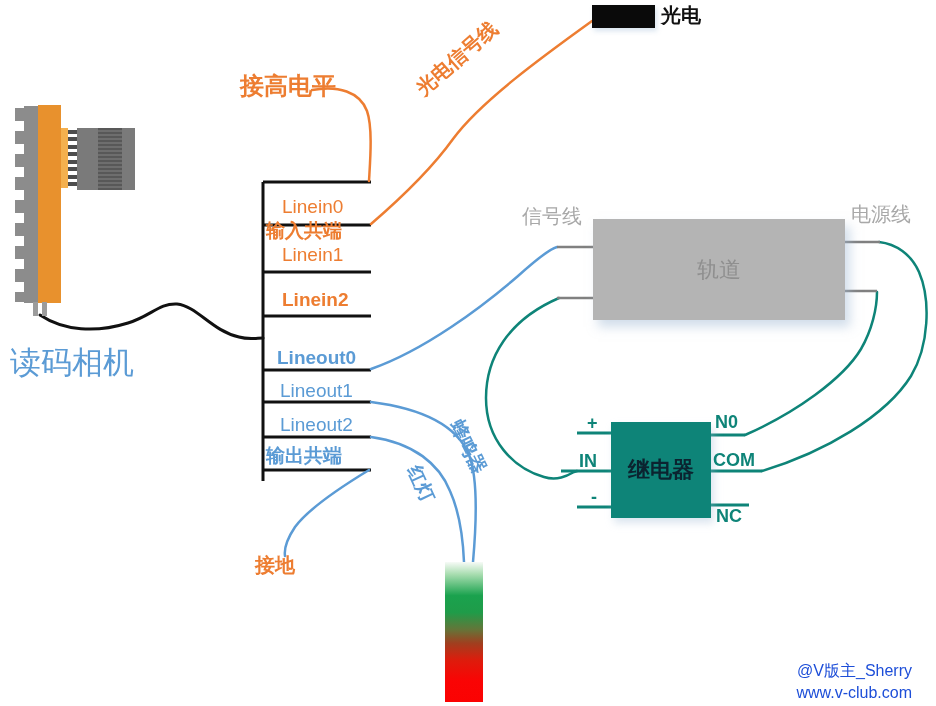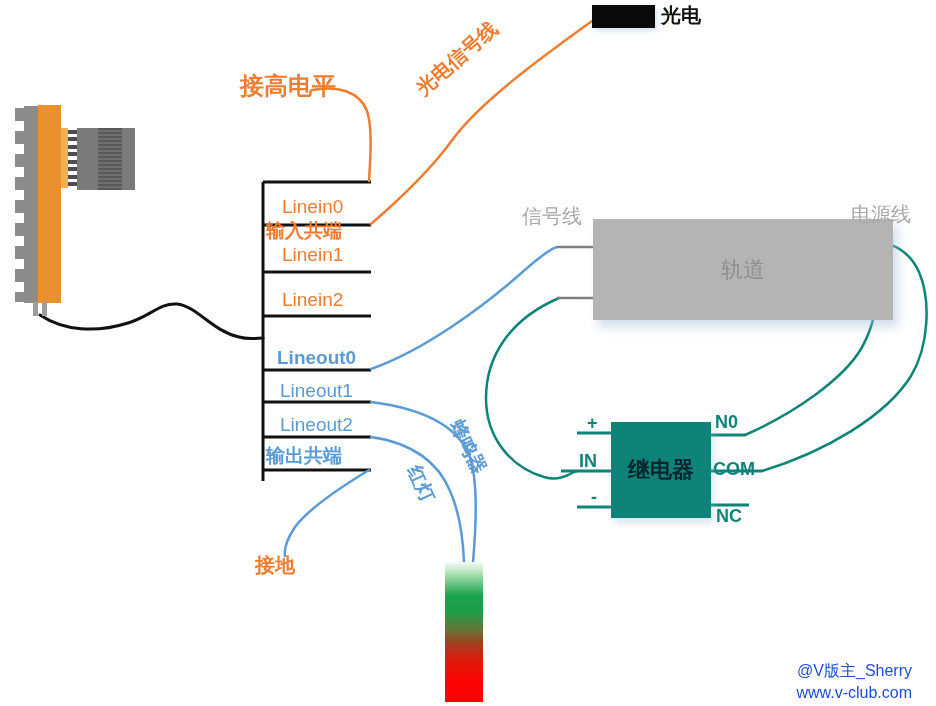--- a/index.html
+++ b/index.html
@@ -11,21 +11,21 @@
   .lbl{position:absolute;white-space:nowrap;line-height:1.15;}
   .orange{color:#ED7D31;font-weight:600;font-size:19px;}
   .blue{color:#5B9BD5;font-weight:400;font-size:19px;}
   .blue-b{color:#5B9BD5;font-weight:600;font-size:19px;}
   .gray{color:#A8A8A8;font-weight:400;font-size:20px;}
   .teal-lbl{color:#0E8478;font-weight:700;font-size:18px;}
   .rot{text-align:center;transform-origin:center center;}
   .box{position:absolute;}
   .photo-box{left:592px;top:5px;width:63px;height:23px;background:#0a0a0a;box-shadow:2px 3px 5px rgba(170,195,220,.45);}
   .photo-lbl{left:661px;top:4px;font-size:20px;font-weight:600;color:#111;}
-  .track-box{left:593px;top:219px;width:300px;height:101px;background:#B4B4B4;box-shadow:5px 7px 10px rgba(165,190,215,.5);
+  .track-box{left:593px;top:219px;width:252px;height:101px;background:#B4B4B4;box-shadow:5px 7px 10px rgba(165,190,215,.5);
     display:flex;align-items:center;justify-content:center;color:#8F8F8F;font-size:22px;font-weight:400;}
   .relay-box{left:611px;top:422px;width:100px;height:96px;background:#0E8478;box-shadow:3px 5px 8px rgba(165,190,215,.4);
     display:flex;align-items:center;justify-content:center;color:#0B2430;font-size:22px;font-weight:700;}
   .tower{left:445px;top:562px;width:38px;height:140px;
     background:linear-gradient(180deg,#f7fbf7 0%,#a6dcae 9%,#1aa24e 24%,#1f9c49 36%,#637639 48%,#a03f1f 58%,#dd1c0c 70%,#fa0404 85%,#fb0202 100%);}
   
   .cam-teeth{left:15px;top:108px;width:10px;height:194px;
     background:repeating-linear-gradient(180deg,#8C8C8C 0 13px,rgba(0,0,0,0) 13px 23px);}
   .cam-spine{left:24px;top:106px;width:15px;height:197px;background:#8C8C8C;}
   .cam-body{left:38px;top:105px;width:23px;height:198px;background:#E8912D;}
@@ -78,53 +78,54 @@
   <div class="box cam-teeth"></div>
   <div class="box cam-spine"></div>
   <div class="box cam-body"></div>
   <div class="box cam-strip"></div>
   <div class="box cam-conn"></div>
   <div class="box cam-lens">
     <div class="cam-band"></div>
   </div>
   <div class="box cam-leg" style="left:33px;"></div>
   <div class="box cam-leg" style="left:42px;"></div>
+  <div class="lbl camera-lbl">读码相机</div>
 
   <div class="box photo-box"></div>
   <div class="lbl photo-lbl" style="position: absolute; left: 661px; top: 4px;">光电</div>
 
   <div class="lbl orange" style="left:240px;top:72px;font-size:24px;">接高电平</div>
   <div class="lbl orange rot" style="left:387px;top:47px;width:140px;font-size:20px;transform:rotate(-41deg);">光电信号线</div>
   <div class="lbl orange" style="left:255px;top:554px;font-size:20px;">接地</div>
   <div class="lbl blue-b rot" style="left:435px;top:436px;width:66px;transform:rotate(64deg);">蜂鸣器</div>
   <div class="lbl blue-b rot" style="left:398px;top:473px;width:46px;transform:rotate(65deg);">红灯</div>
 
   <div class="lbl orange" style="left:266px;top:172px;margin-top:48px;">输入共端</div>
   <div class="lbl orange" style="left:282px;top:196px;font-weight:400;">Linein0</div>
   <div class="lbl orange" style="left:282px;top:244px;font-weight:400;">Linein1</div>
-  <div class="lbl orange" style="left:282px;top:289px;font-weight:400;text-align:center;">Linein2</div>
+  <div class="lbl orange" style="left:282px;top:289px;font-weight:700;text-align:center;">Linein2</div>
   <div class="lbl blue-b" style="left:277px;top:347px;">Lineout0</div>
   <div class="lbl blue" style="left:280px;top:380px;">Lineout1</div>
   <div class="lbl blue" style="left:280px;top:414px;">Lineout2</div>
   <div class="lbl blue-b" style="left:266px;top:445px;">输出共端</div>
 
   <div class="box track-box">
     <span>轨道</span>
   </div>
   <div class="lbl gray" style="left:522px;top:205px;">信号线</div>
   <div class="lbl gray" style="left:851px;top:203px;">电源线</div>
 
   <div class="box relay-box">
     <span>继电器</span>
   </div>
   <div class="lbl teal-lbl" style="left:587px;top:413px;">+</div>
   <div class="lbl teal-lbl" style="left:579px;top:451px;">IN</div>
   <div class="lbl teal-lbl" style="left:591px;top:487px;">-</div>
   <div class="lbl teal-lbl" style="left:715px;top:412px;">N0</div>
-  <div class="lbl teal-lbl" style="left:713px;top:450px;margin-top:9px;">COM</div>
+  <div class="lbl teal-lbl" style="left:713px;top:450px;">COM</div>
   <div class="lbl teal-lbl" style="left:716px;top:484px;margin-top:22px;">NC</div>
 
   <div class="box tower"></div>
 
   <div class="watermark">
     <div>@V版主_Sherry</div>
     <div>www.v-club.com</div>
   </div>
 
 </div>

